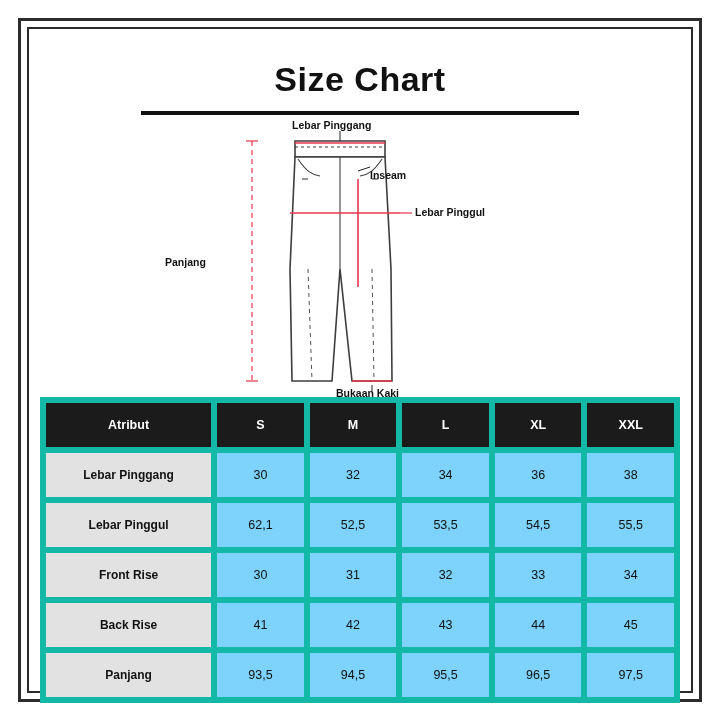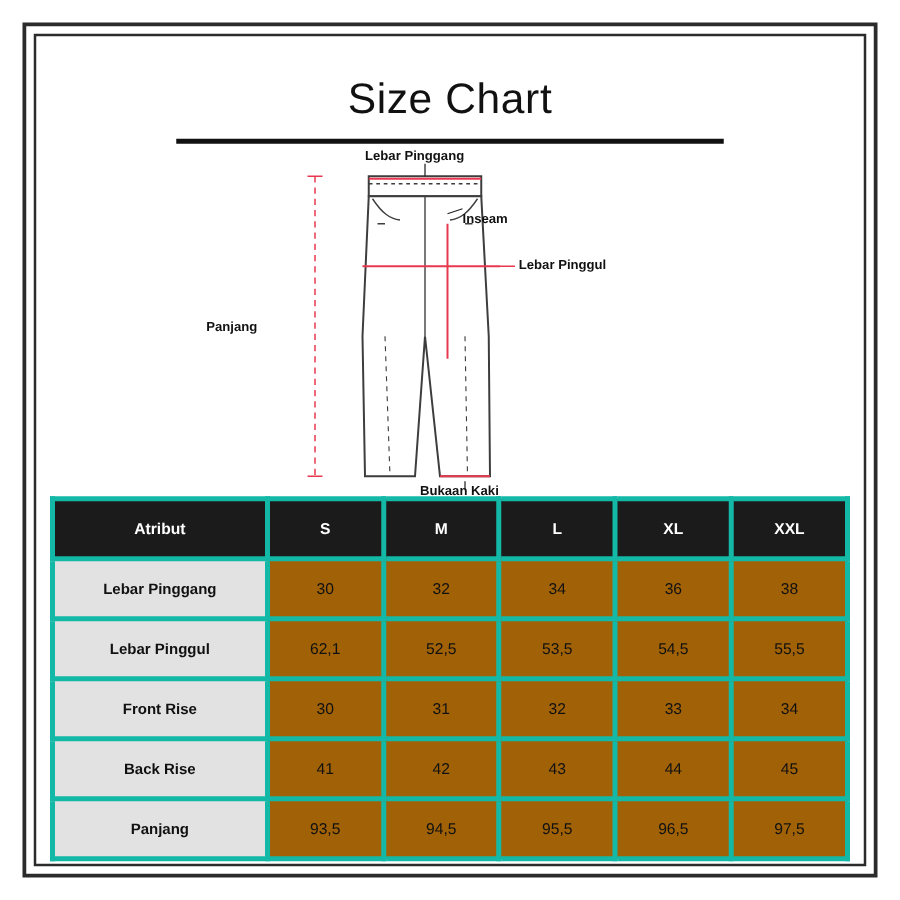--- a/index.html
+++ b/index.html
@@ -46,21 +46,21 @@
     position: absolute;
     left: 40px;
     top: 40px;
     right: 40px;
     bottom: 40px;
   }
 
   .title {
     text-align: center;
     font-size: 34px;
-    font-weight: normal;
+    font-weight: bold;
     letter-spacing: 0.5px;
     color: #111111;
     margin-top: 20px;
   }
 
   .title-rule {
     width: 438px;
     height: 4px;
     background: #111111;
     margin: 12px auto 0 auto;
@@ -90,39 +90,39 @@
 
   
   table.size-table {
     border-collapse: collapse;
     width: 100%;
     table-layout: fixed;
     font-size: 12px;
   }
   table.size-table th,
   table.size-table td {
-    border: 4px solid #14b8a6;
+    border: 6px solid #14b8a6;
     height: 42px;
     text-align: center;
     vertical-align: middle;
     color: #111111;
   }
   table.size-table thead th {
     background: #1b1b1b;
     color: #ffffff;
     font-weight: bold;
     font-size: 12.5px;
   }
   table.size-table tbody td.attr {
     background: #e2e2e2;
     font-weight: bold;
     font-size: 12px;
   }
   table.size-table tbody td.val {
-    background: #a16207;
+    background: #7dd3fc;
     font-size: 12.5px;
   }
   col.c-attr { width: 27%; }
   col.c-size { width: 14.6%; }
 
   .note {
     margin-top: 7px;
     font-size: 10.5px;
     color: #111111;
   }

